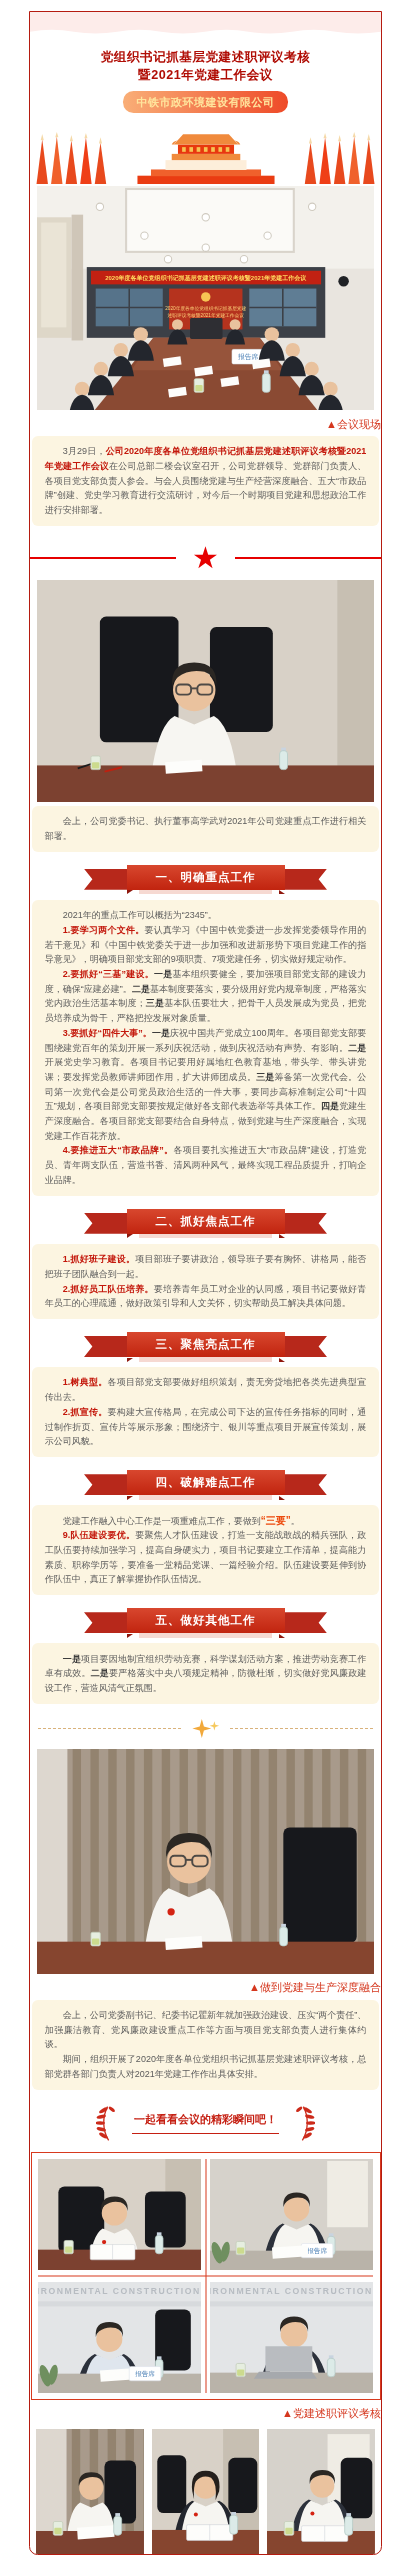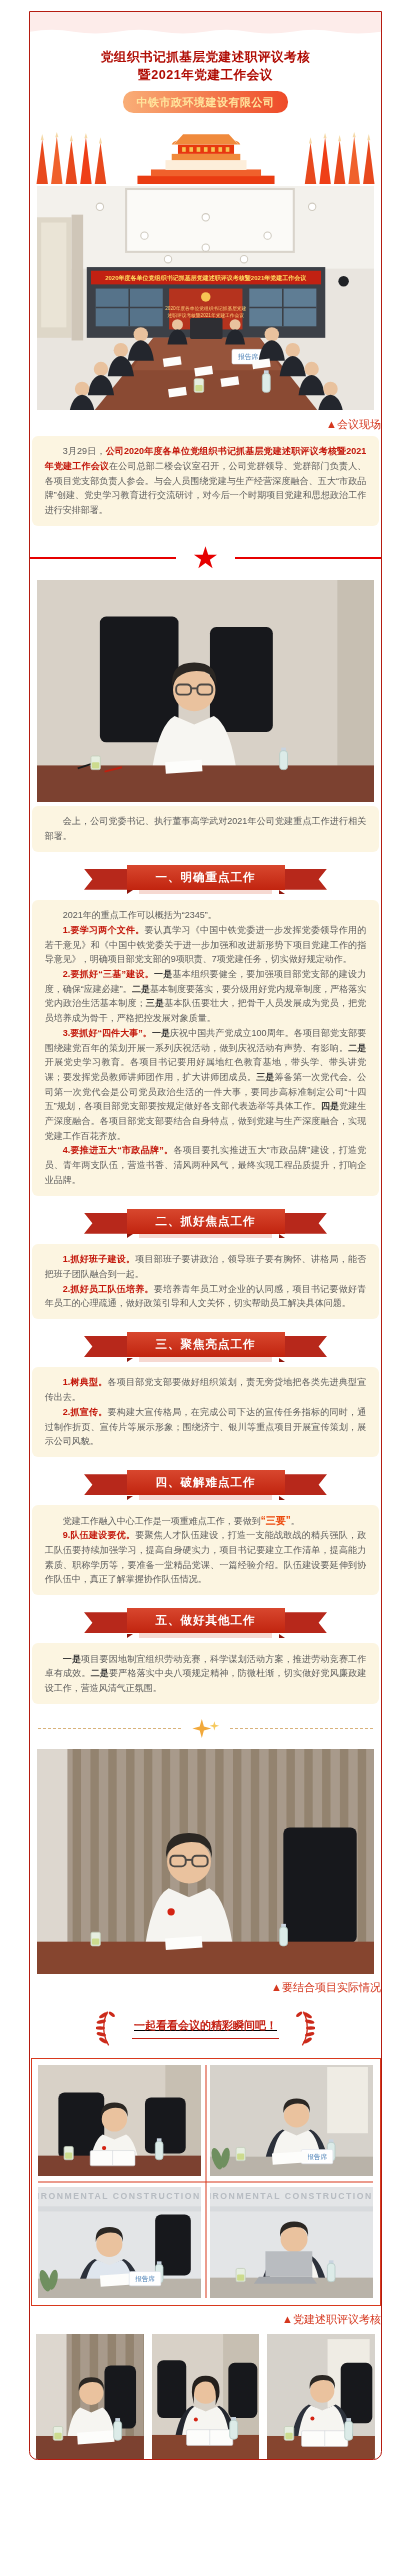--- a/index.html
+++ b/index.html
@@ -50,21 +50,21 @@
   .rc i.tail{position:absolute;bottom:-4.7px;left:12.6px;right:12.6px;height:4.7px;background:#f6d9d2;}
   .rc::before,.rc::after{content:"";position:absolute;bottom:-4.7px;width:0;height:0;border-style:solid;}
   .rc::before{left:0;border-width:4.7px 6.3px 0 0;border-color:#8f170d transparent transparent transparent;}
   .rc::after{right:0;border-width:0 6.3px 4.7px 0;border-color:transparent #8f170d transparent transparent;
              transform:rotate(180deg);}
   
   .dash-div{display:flex;align-items:center;margin:13.6px 8.4px 2.1px;}
   .dline{flex:1;border-top:1px dashed #d9b27c;}
   .dash-div svg{margin:0 7.3px;}
   
-  .laurel-head{display:flex;align-items:center;justify-content:center;gap:16px;margin:14.7px 0 10.5px;text-decoration:underline;}
+  .laurel-head{display:flex;align-items:center;justify-content:center;gap:16px;margin:14.7px 0 10.5px;}
   .lh-text{color:#c51f12;font-size:11px;font-weight:bold;border-bottom:1px solid #c51f12;
            padding:0 2.1px 5.2px;}
   
   .grid-box{margin:0 0.5px;border:1px solid #d8391d;padding:6.3px;position:relative;
             display:grid;grid-template-columns:1fr 1fr;gap:11.5px 9.4px;background:#fff;}
   .grid-box::before{content:"";position:absolute;left:50%;top:6.3px;bottom:6.3px;width:1px;
                     background:#d8391d;transform:translateX(-0.5px);}
   .grid-box::after{content:"";position:absolute;top:50%;left:6.3px;right:6.3px;height:1px;
                    background:#d8391d;transform:translateY(-0.5px);}
   .gcell{height:111px;overflow:hidden;background:#ddd;}
@@ -383,22 +383,26 @@
             <rect x="0" y="0" width="18" height="26" rx="3" fill="#e6eee0" stroke="#c3cdb9" stroke-width="1.5"></rect>
             <rect x="2" y="12" width="14" height="12" rx="2" fill="#ccdb8e"></rect>
           </g>
           <rect x="244.34" y="362" width="70" height="22" fill="#fdfdfb" transform="rotate(-4 244.34 362)"></rect>
           <g transform="translate(462.96,342)">
             <rect x="3" y="-8" width="9" height="7" fill="#c9d4e0"></rect>
             <rect x="0" y="-2" width="15" height="36" rx="6" fill="#dcebe8" stroke="#b5cbc6" stroke-width="1.5"></rect>
           </g>
         </svg>
       </div>
-    <div class="caption">▲要结合项目实际情况</div>
-
+    <div class="caption">▲做到党建与生产深度融合</div>
+
+    <div class="box">
+        <p><span>会上，公司党委副书记、纪委书记瞿新年就加强政治建设、压实“两个责任”、加强廉洁教育、党风廉政建设重点工作等方面与项目党支部负责人进行集体约谈。</span></p>
+        <p><span>期间，组织开展了2020年度各单位党组织书记抓基层党建述职评议考核，总部党群各部门负责人对2021年党建工作作出具体安排。</span></p>
+      </div>
 
     <div class="laurel-head">
       <svg width="20" height="37" viewBox="0 0 38 70">
         <g fill="#cc2a1a">
             <path d="M22 3 C12 22 12 48 24 67" stroke="#cc2a1a" stroke-width="2.5" fill="none"></path>
         <ellipse cx="14" cy="10" rx="9" ry="3.4" transform="rotate(-30 14 10)"></ellipse>
         <ellipse cx="10" cy="22" rx="9" ry="3.4" transform="rotate(-12 10 22)"></ellipse>
         <ellipse cx="8" cy="34" rx="9" ry="3.4"></ellipse>
         <ellipse cx="10" cy="46" rx="9" ry="3.4" transform="rotate(14 10 46)"></ellipse>
         <ellipse cx="14" cy="58" rx="9" ry="3.4" transform="rotate(30 14 58)"></ellipse>

